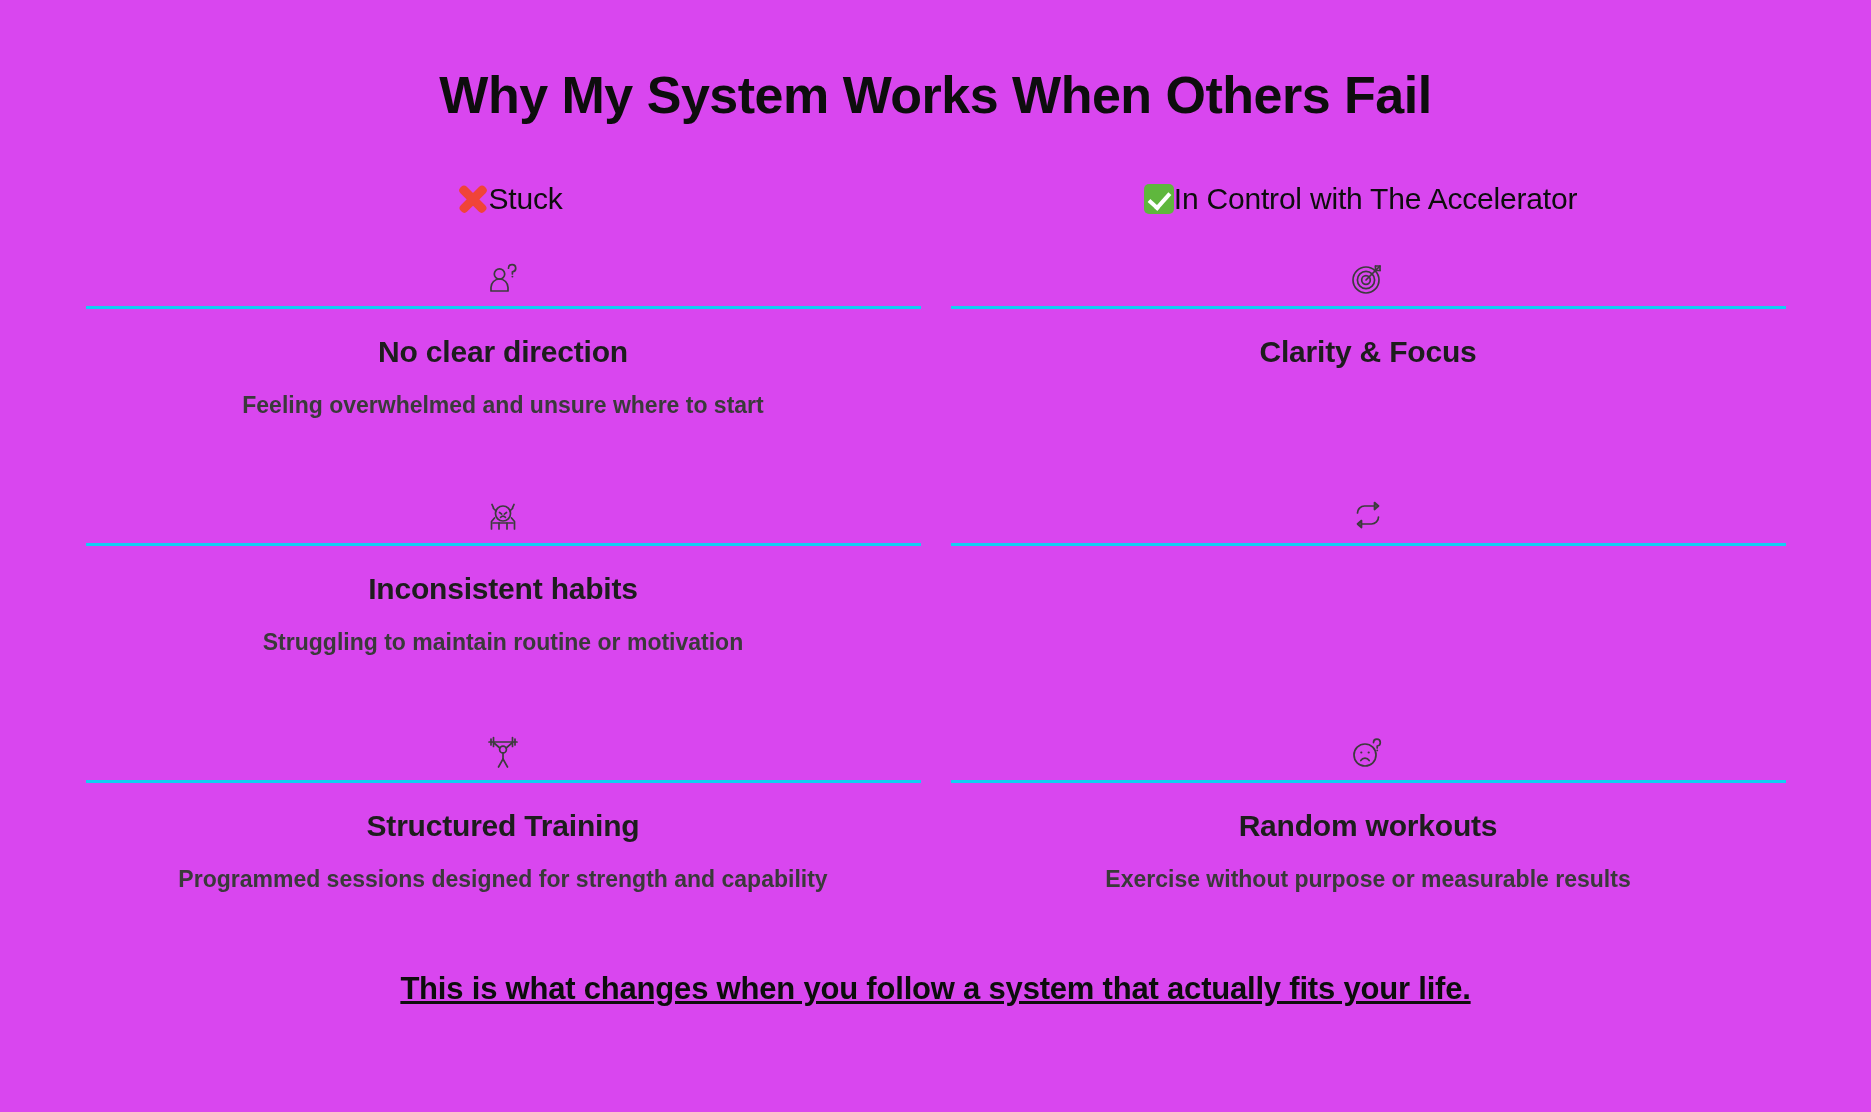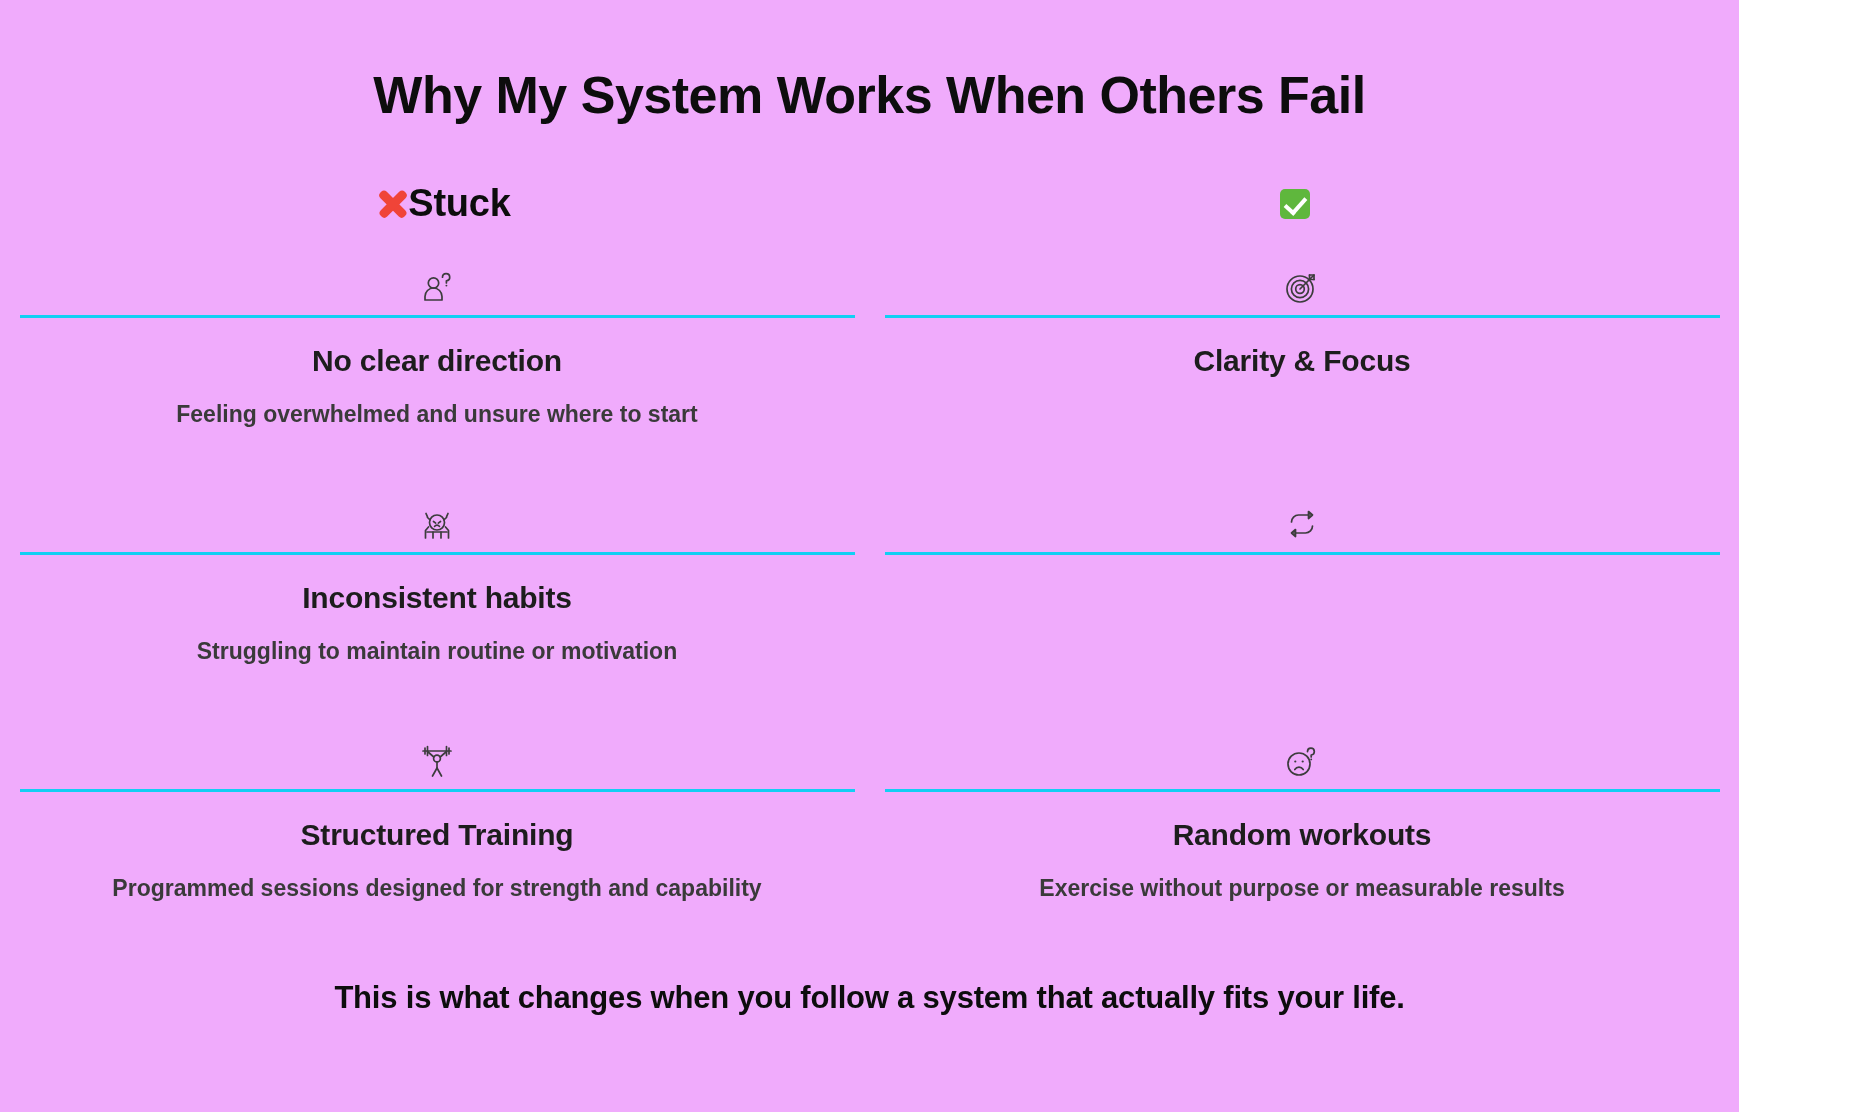--- a/index.html
+++ b/index.html
@@ -8,23 +8,23 @@
     width: 1871px;
     height: 1112px;
     background: #ffffff;
     font-family: "Liberation Sans", sans-serif;
     color: #1a1a1a;
     -webkit-font-smoothing: antialiased;
   }
 
   .page {
     position: relative;
-    width: 1739px;
+    width: 1871px;
     height: 1112px;
-    background: #f0abfc;
+    background: #d946ef;
     overflow: hidden;
   }
 
   
   .page-title {
     text-align: center;
     font-size: 52px;
     font-weight: 700;
     letter-spacing: -0.5px;
     color: #0d0d0d;
@@ -36,22 +36,22 @@
   .col-headers {
     display: flex;
     width: 1700px;
     margin: 56px auto 0 auto;
   }
   .col-header {
     flex: 1 1 50%;
     display: flex;
     align-items: center;
     justify-content: center;
-    font-size: 38px;
-    font-weight: 700;
+    font-size: 30px;
+    font-weight: 400;
     color: #0d0d0d;
     letter-spacing: -0.2px;
   }
   .col-header .emoji {
     font-size: 30px;
     line-height: 1;
     display: inline-flex;
     align-items: center;
     justify-content: center;
   }
@@ -146,20 +146,21 @@
   .row-gap { height: 58px; }
 
   
   .footer-note {
     text-align: center;
     font-size: 31px;
     font-weight: 700;
     color: #0d0d0d;
     letter-spacing: -0.2px;
     margin-top: 76px;
+    text-decoration: underline;
   }
 </style>
 </head>
 <body>
 
 <div class="page">
 
   <h1 class="page-title">Why My System Works When Others Fail</h1>
 
   <div class="col-headers">
@@ -168,20 +169,21 @@
       <span class="emoji">
         <span class="x-mark"></span>
       </span>
       <span>Stuck</span>
     </div>
 
     <div class="col-header">
       <span class="emoji">
         <span class="check-mark"></span>
       </span>
+      <span>In Control with The Accelerator</span>
     </div>
 
   </div>
 
   <div class="grid">
 
     <div class="grid-row">
 
       <div class="cell">
         <div class="cell-icon">

